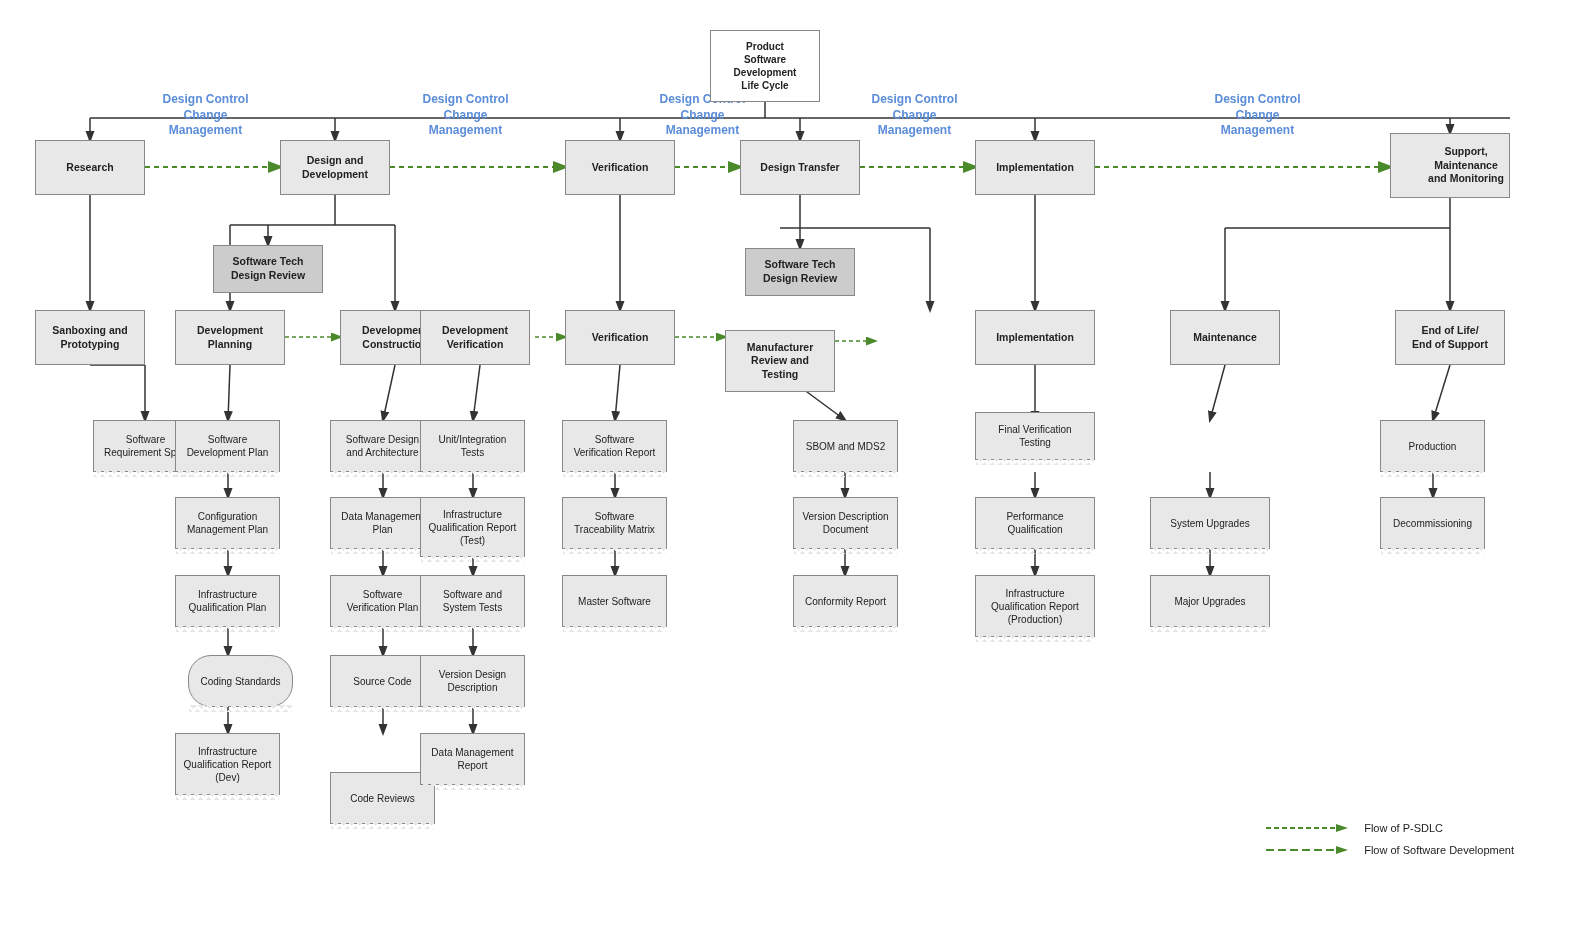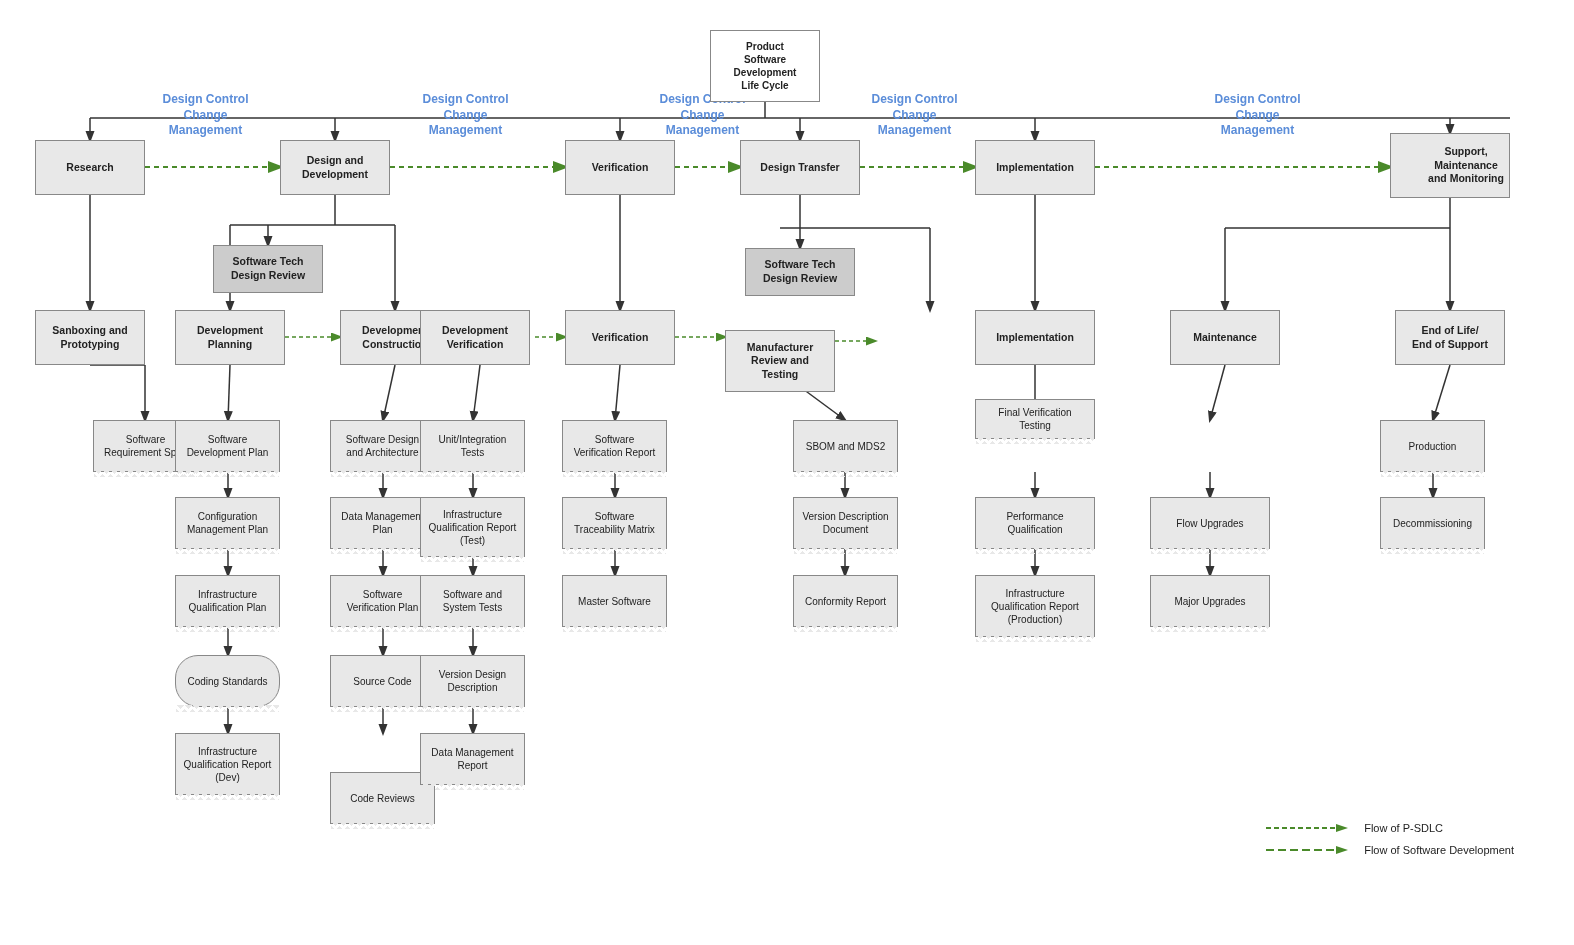--- a/index.html
+++ b/index.html
@@ -267,41 +267,41 @@
   <div class="box" style="left:975px; top:310px; width:120px; height:55px;">Implementation</div>
   <div class="box" style="left:1170px; top:310px; width:110px; height:55px;">Maintenance</div>
   <div class="box" style="left:1395px; top:310px; width:110px; height:55px;">End of Life/<br>End of Support</div>
 
   <div class="doc" style="left:93px; top:420px; width:105px; height:52px;">Software<br>Requirement Spec</div>
   <div class="doc" style="left:175px; top:420px; width:105px; height:52px;">Software<br>Development Plan</div>
   <div class="doc" style="left:330px; top:420px; width:105px; height:52px;">Software Design<br>and Architecture</div>
   <div class="doc" style="left:420px; top:420px; width:105px; height:52px;">Unit/Integration<br>Tests</div>
   <div class="doc" style="left:562px; top:420px; width:105px; height:52px;">Software<br>Verification Report</div>
   <div class="doc" style="left:793px; top:420px; width:105px; height:52px;">SBOM and MDS2</div>
-  <div class="doc" style="left:975px; top:399px; width:120px; height:40px;">Final Verification<br>Testing</div>
+  <div class="doc" style="left:975px; top:412px; width:120px; height:48px;">Final Verification<br>Testing</div>
   <div class="doc" style="left:1380px; top:420px; width:105px; height:52px;">Production</div>
 
   <div class="doc" style="left:175px; top:497px; width:105px; height:52px;">Configuration<br>Management Plan</div>
   <div class="doc" style="left:330px; top:497px; width:105px; height:52px;">Data Management<br>Plan</div>
   <div class="doc" style="left:420px; top:497px; width:105px; height:60px;">Infrastructure<br>Qualification Report<br>(Test)</div>
   <div class="doc" style="left:562px; top:497px; width:105px; height:52px;">Software<br>Traceability Matrix</div>
   <div class="doc" style="left:793px; top:497px; width:105px; height:52px;">Version Description<br>Document</div>
   <div class="doc" style="left:975px; top:497px; width:120px; height:52px;">Performance<br>Qualification</div>
-  <div class="doc" style="left:1150px; top:497px; width:120px; height:52px;">Flow Upgrades</div>
+  <div class="doc" style="left:1150px; top:497px; width:120px; height:52px;">System Upgrades</div>
   <div class="doc" style="left:1380px; top:497px; width:105px; height:52px;">Decommissioning</div>
 
   <div class="doc" style="left:175px; top:575px; width:105px; height:52px;">Infrastructure<br>Qualification Plan</div>
   <div class="doc" style="left:330px; top:575px; width:105px; height:52px;">Software<br>Verification Plan</div>
   <div class="doc" style="left:420px; top:575px; width:105px; height:52px;">Software and<br>System Tests</div>
   <div class="doc" style="left:562px; top:575px; width:105px; height:52px;">Master Software</div>
   <div class="doc" style="left:793px; top:575px; width:105px; height:52px;">Conformity Report</div>
   <div class="doc" style="left:975px; top:575px; width:120px; height:62px;">Infrastructure<br>Qualification Report<br>(Production)</div>
   <div class="doc" style="left:1150px; top:575px; width:120px; height:52px;">Major Upgrades</div>
 
-  <div class="doc" style="left:175px; top:655px; width:105px; height:52px;border-radius:23px;">Coding Standards</div>
+  <div class="doc" style="left:188px; top:655px; width:105px; height:52px;border-radius:23px;">Coding Standards</div>
   <div class="doc" style="left:330px; top:655px; width:105px; height:52px;">Source Code</div>
   <div class="doc" style="left:420px; top:655px; width:105px; height:52px;">Version Design<br>Description</div>
 
   <div class="doc" style="left:175px; top:733px; width:105px; height:62px;">Infrastructure<br>Qualification Report<br>(Dev)</div>
   <div class="doc" style="left:330px; top:772px; width:105px; height:52px;">Code Reviews</div>
   <div class="doc" style="left:420px; top:733px; width:105px; height:52px;">Data Management<br>Report</div>
 
   <div class="legend">
     <div class="legend-item">
       <svg width="90" height="14" style="margin-right:8px;">

